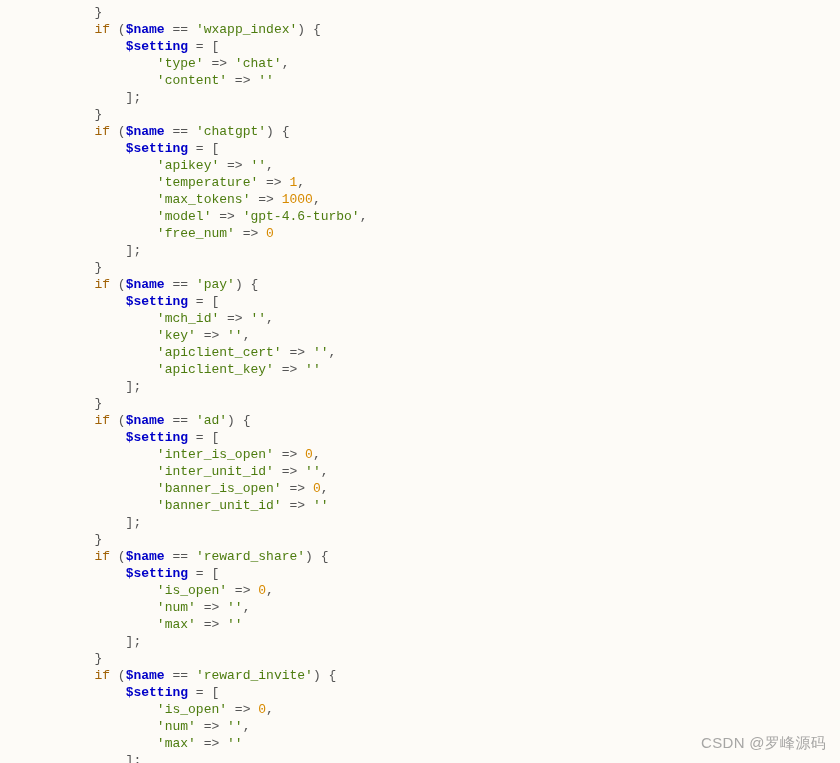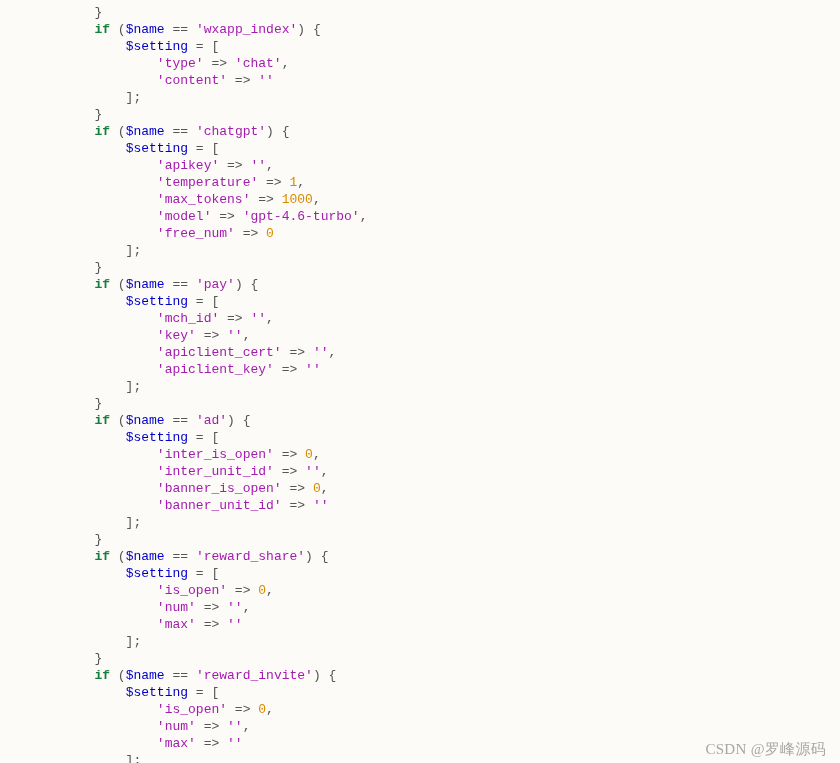--- a/index.html
+++ b/index.html
@@ -13,30 +13,30 @@
   }
   pre.code {
     margin: 0;
     padding: 4px 0 0 32px;
     font-family: Consolas, "Courier New", monospace;
     font-size: 13px;
     line-height: 17px;
     color: #5a5a5a;
     white-space: pre;
   }
-  .kw   { color: #15803d; font-weight: bold; }
-  .var  { color: #0000c8; font-weight: normal; }
-  .str  { color: #a21caf; }
+  .kw   { color: #a16207; font-weight: normal; }
+  .var  { color: #0000c8; font-weight: bold; }
+  .str  { color: #4d7c0f; }
   .num  { color: #d78a00; }
   .pun  { color: #555; }
   .watermark {
     position: absolute;
     right: 14px;
-    bottom: 4px;
-    font-family: Liberation Serif, serif;
+    bottom: 10px;
+    font-family: Liberation Sans, sans-serif;
     font-size: 15px;
     color: rgba(120,120,120,0.65);
     letter-spacing: 0.3px;
     pointer-events: none;
   }
 </style>
 </head>
 <body>
 
 <pre class="code"><span class="pun">        }</span>

